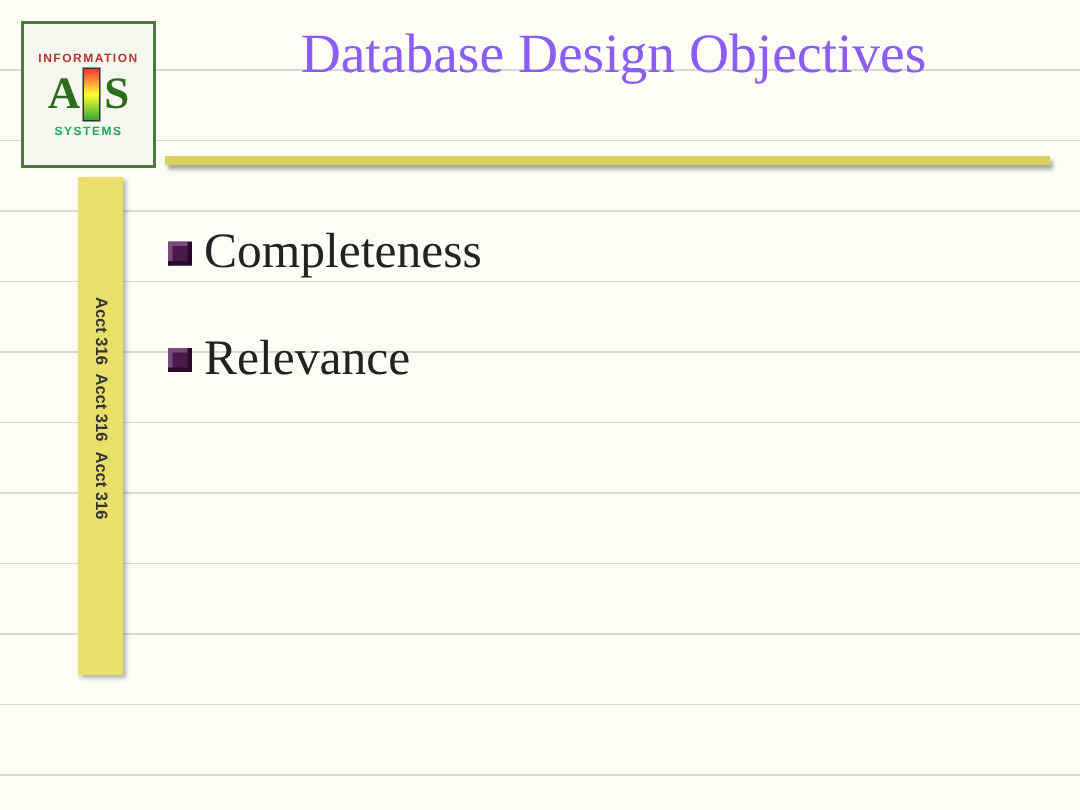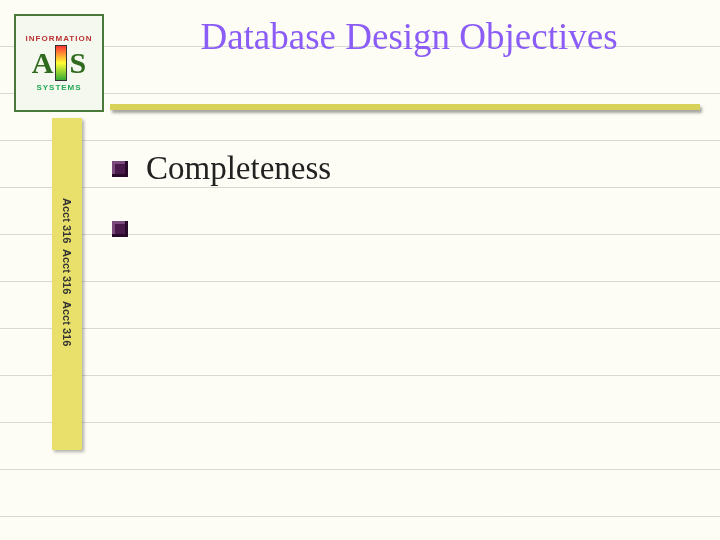--- a/index.html
+++ b/index.html
@@ -112,21 +112,21 @@
   }
   .bullets {
     position: absolute;
     left: 112px;
     top: 150px;
     right: 30px;
   }
   .bullet {
     display: flex;
     align-items: center;
-    gap: 18px;
+    gap: 8px;
     margin-bottom: 34px;
     font-size: 33px;
   }
   .bullet .mk {
     width: 16px;
     height: 16px;
     background: #4a1a4a;
     box-shadow: inset -3px -3px 0 #2a0a2a, inset 3px 3px 0 #7a4a7a;
     flex-shrink: 0;
   }
@@ -155,14 +155,15 @@
   <span>Acct 316</span>
 </div>
 
 <div class="bullets">
   <div class="bullet">
     <div class="mk"></div>
     <span>Completeness</span>
   </div>
   <div class="bullet">
     <div class="mk"></div>
+    <span>Relevance</span>
   </div>
 </div>
 
 </body></html>

